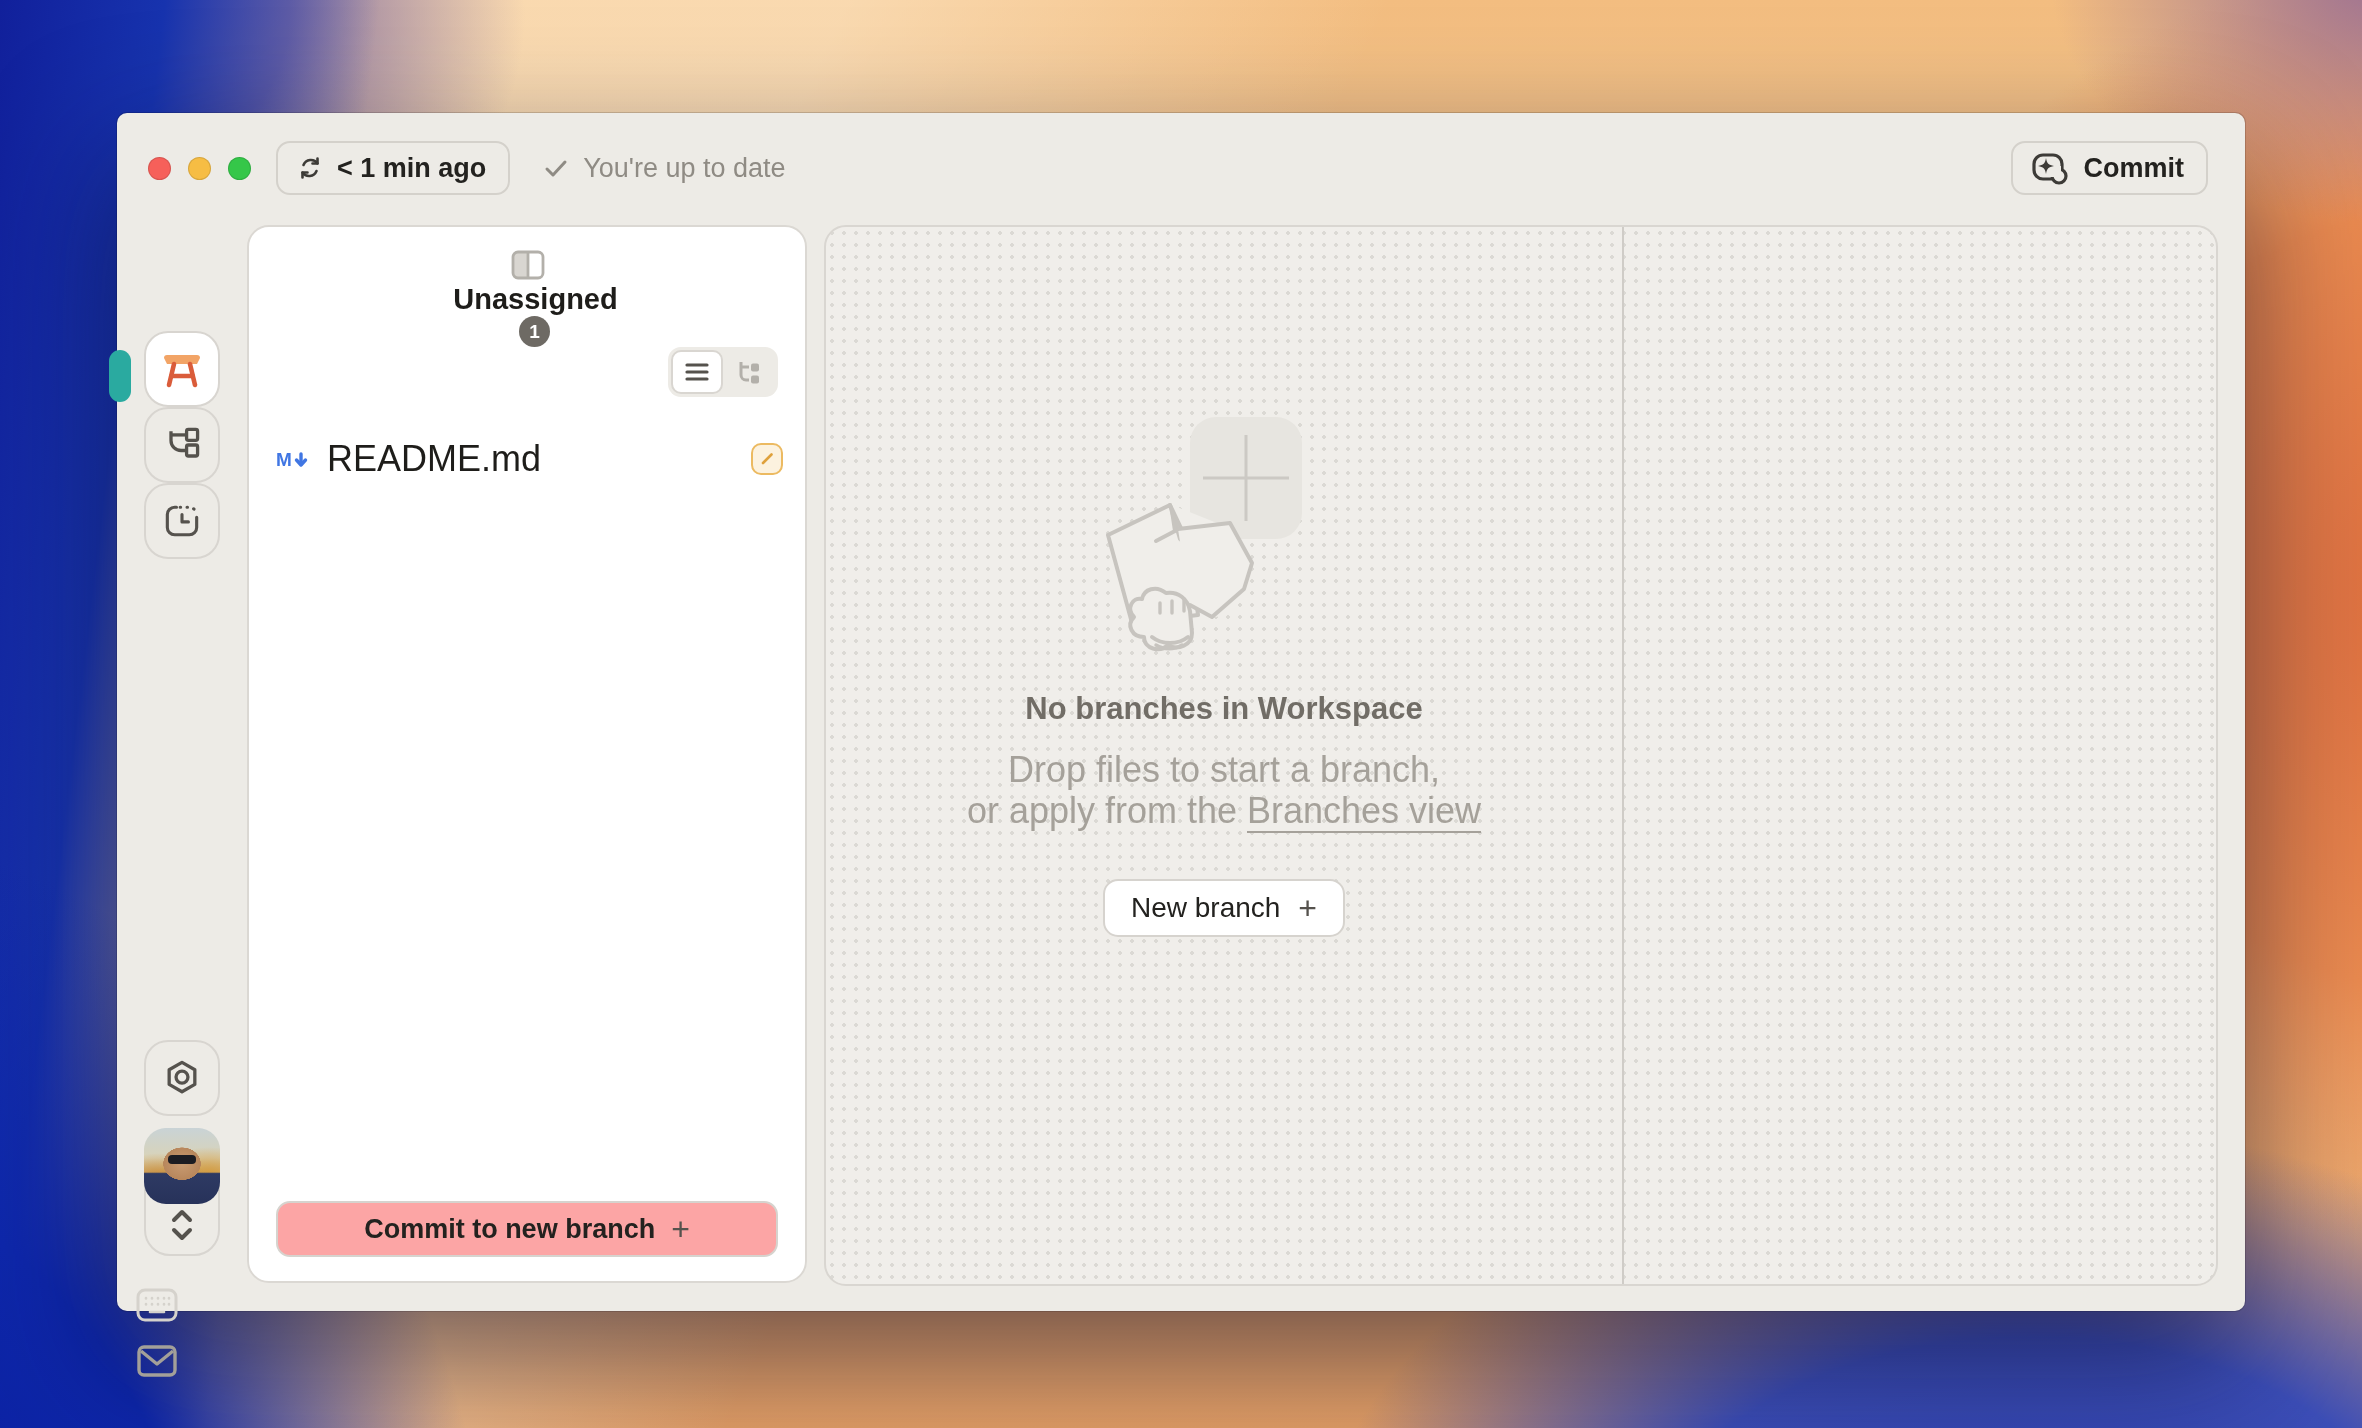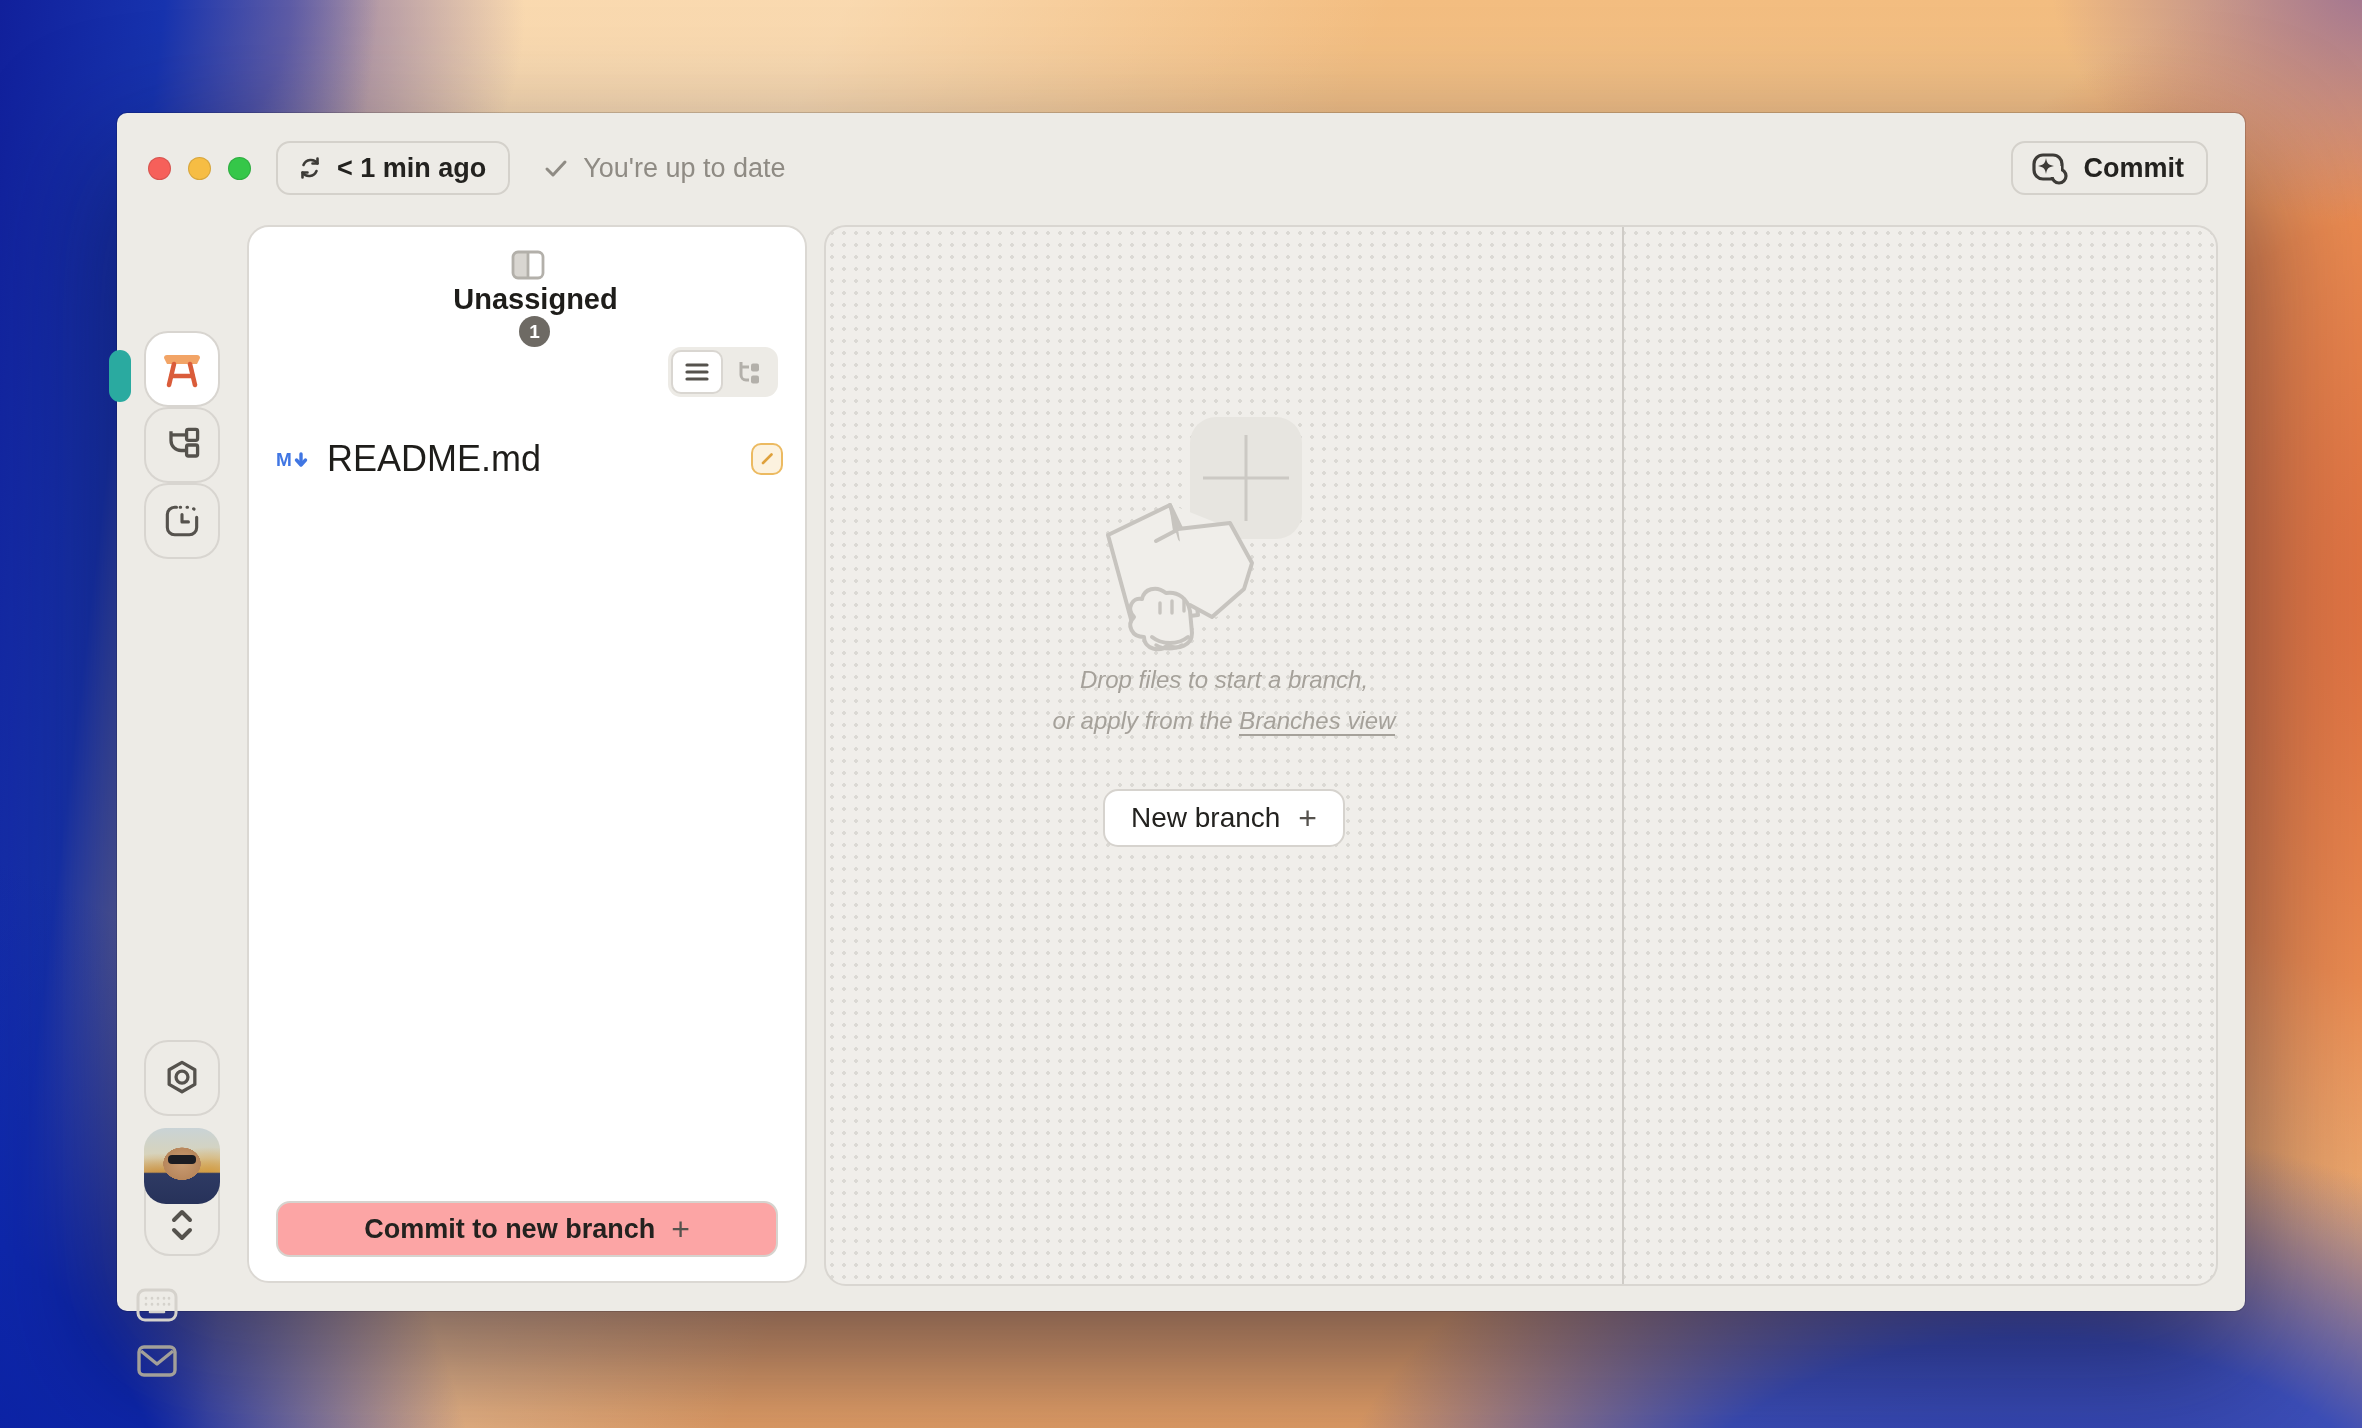--- a/index.html
+++ b/index.html
@@ -119,21 +119,21 @@
     background:#e7e5e0; border-radius:26px;
     display:flex; align-items:center; justify-content:center;
   }
   .plus-shape { position:relative; width:86px; height:86px; }
   .plus-shape::before, .plus-shape::after { content:""; position:absolute; background:#ccc9c4; }
   .plus-shape::before { left:50%; top:0; width:3px; height:100%; transform:translateX(-50%); }
   .plus-shape::after { top:50%; left:0; height:3px; width:100%; transform:translateY(-50%); }
   .illus-draw { position:absolute; left:0px; top:80px; }
 
   .empty-title { margin-top:38px; font-size:31px; font-weight:700; color:#716d66; }
-  .empty-sub { margin-top:6px; font-size:24px; color:#a5a19a; text-align:center; line-height:41px;font-style:italic; }
+  .empty-sub { margin-top:22px; font-size:36px; color:#a5a19a; text-align:center; line-height:41px; }
   .empty-link { color:#a5a19a; text-decoration:none; border-bottom:2px solid #a5a19a; cursor:pointer; }
   .newbranch-btn {
     margin-top:48px; height:58px; padding:0 26px;
     background:#ffffff; border:2px solid #d6d3ce; border-radius:15px;
     display:flex; align-items:center; gap:18px; font-size:28px; font-weight:500; color:#23221f;
   }
   .plus-glyph { font-size:32px; font-weight:400; color:#55524d; line-height:1; }
   svg { display:block; }
 </style>
 </head>
@@ -345,20 +345,21 @@
               <path d="M78 104 v12"></path>
               <path d="M90 102 v12"></path>
               <path d="M66 106 v10"></path>
             </g>
             <path d="M58 140 c10 8 26 8 36 0" fill="none"></path>
             <path d="M62 148 c8 5 18 5 26 0" fill="none" stroke-width="3.4"></path>
           </svg>
         </div>
       </div>
 
+      <div class="empty-title">No branches in Workspace</div>
 
       <div class="empty-sub">
         <span>Drop files to start a branch,</span><br>
         <span>or apply from the </span><a class="empty-link">Branches view</a>
       </div>
 
       <button class="newbranch-btn">
         <span>New branch</span>
         <span class="plus-glyph">+</span>
       </button>

